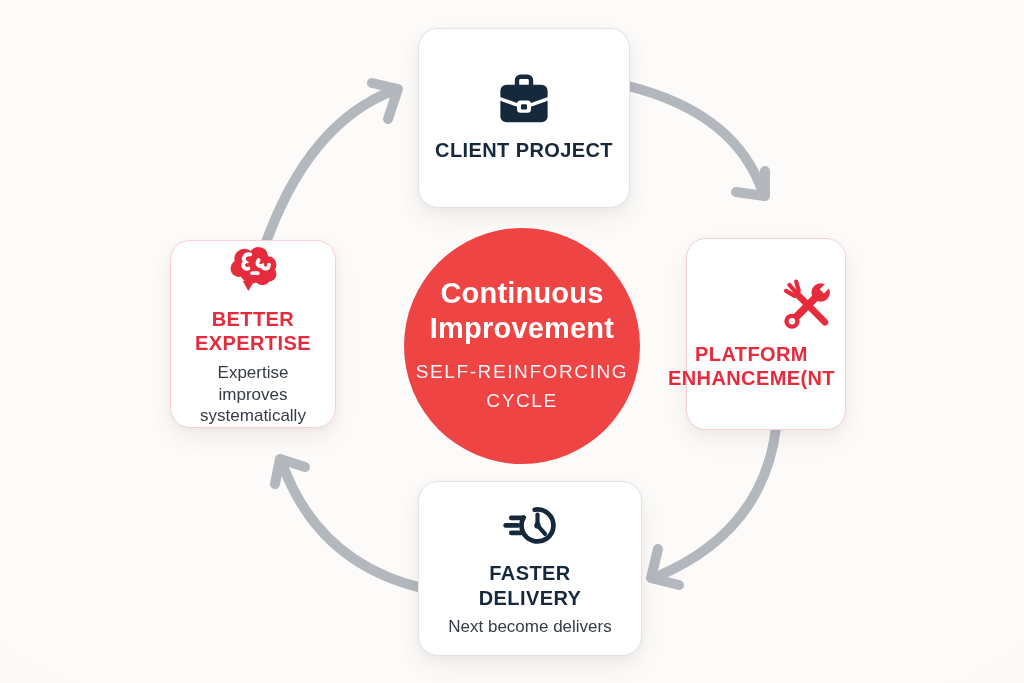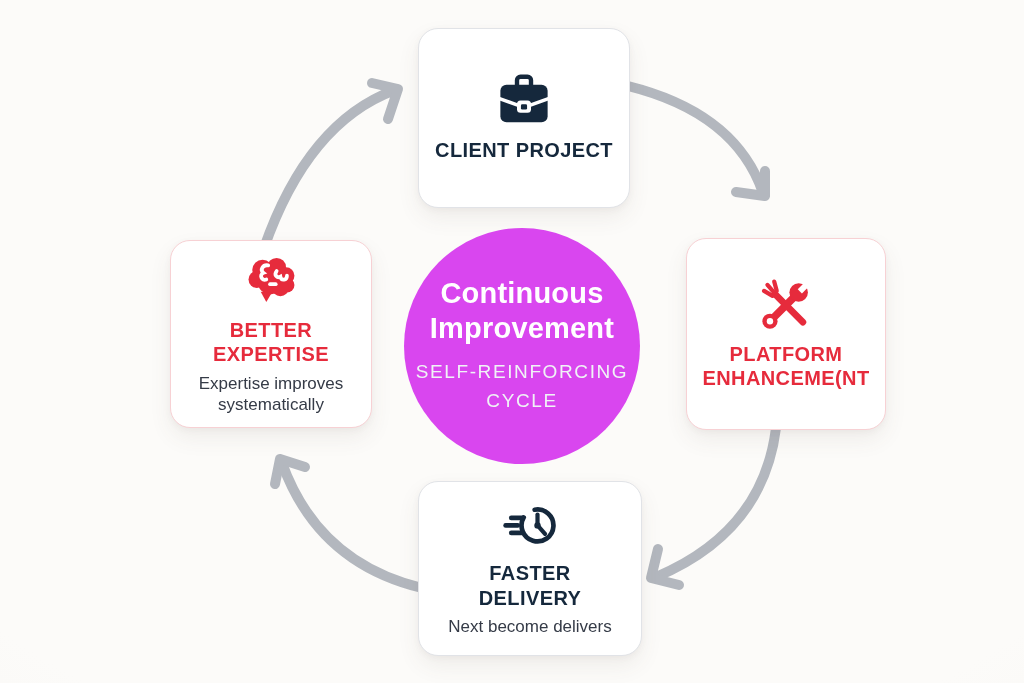--- a/index.html
+++ b/index.html
@@ -33,39 +33,39 @@
   .red-accent  .card-title { color: #e62b3c; }
 
   .card-desc {
     font-size: 17px; color: #353b47; line-height: 1.28;
     margin-top: 6px; white-space: pre-line;
   }
 
   #center-circle {
     position: absolute; z-index: 3;
     left: 392px; top: 228px; width: 236px; height: 236px;
-    border-radius: 50%; background: #d946ef;
+    border-radius: 50%; background: #ef4444;
     display: flex; flex-direction: column;
     align-items: center; justify-content: center; text-align: center;
   }
   .center-title {
     color: #ffffff; font-size: 29px; font-weight: 700;
     line-height: 1.18; white-space: pre-line; letter-spacing: .2px;
   }
   .center-subtitle {
     color: #f0f3f6; font-size: 19px; font-weight: 400;
     letter-spacing: 1.6px; line-height: 1.55;
     margin-top: 12px; white-space: pre-line;
   }
 
   
   #card-top    { left: 406px; top: 28px;  width: 212px; height: 180px; }
-  #card-right  { left: 674px; top: 238px; width: 200px; height: 192px; }
+  #card-right  { left: 674px; top: 238px; width: 160px; height: 192px; align-items: flex-end; }
   #card-bottom { left: 406px; top: 481px; width: 224px; height: 175px; }
-  #card-left   { left: 158px; top: 240px; width: 202px; height: 188px; }
+  #card-left   { left: 158px; top: 240px; width: 166px; height: 188px; }
 </style>
 </head>
 <body>
 
 <div id="canvas">
 
   <svg id="arrow-layer" width="1024" height="683" viewBox="0 0 1024 683">
     <g fill="none" stroke="#b3b7be" stroke-width="10" stroke-linecap="round" stroke-linejoin="round">
 
       <g>

